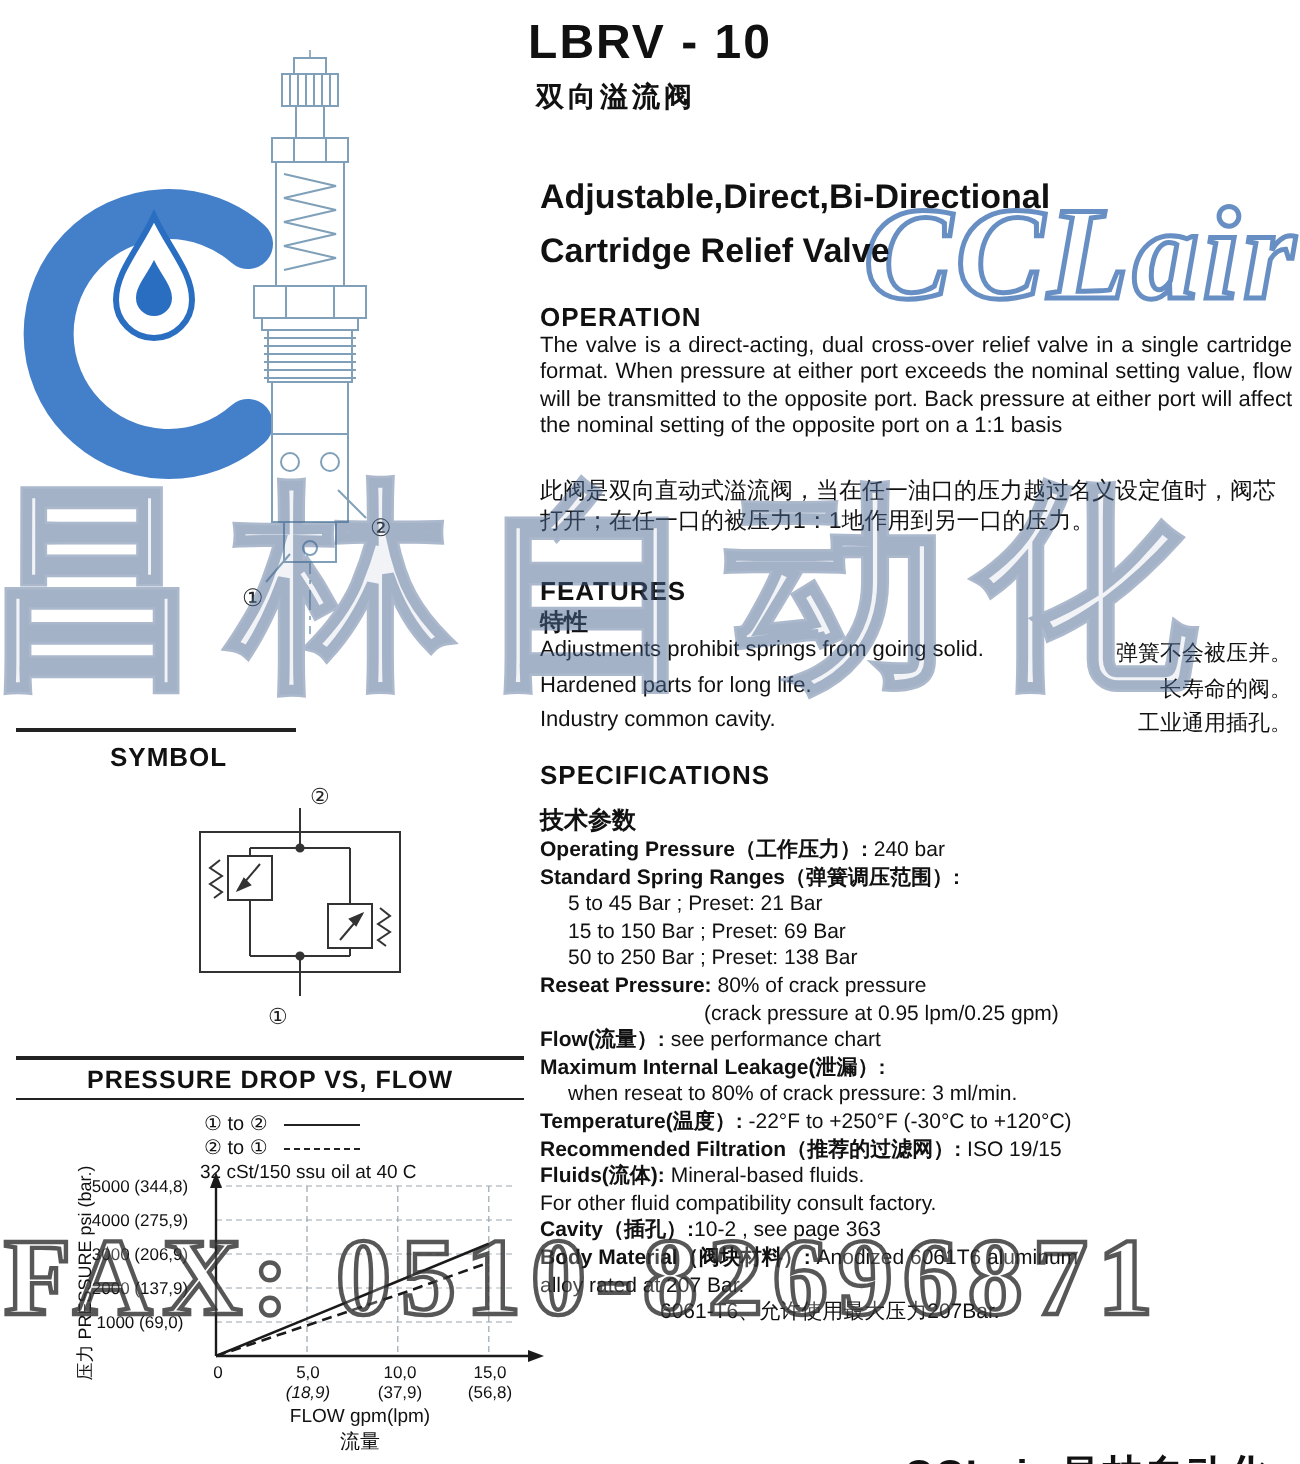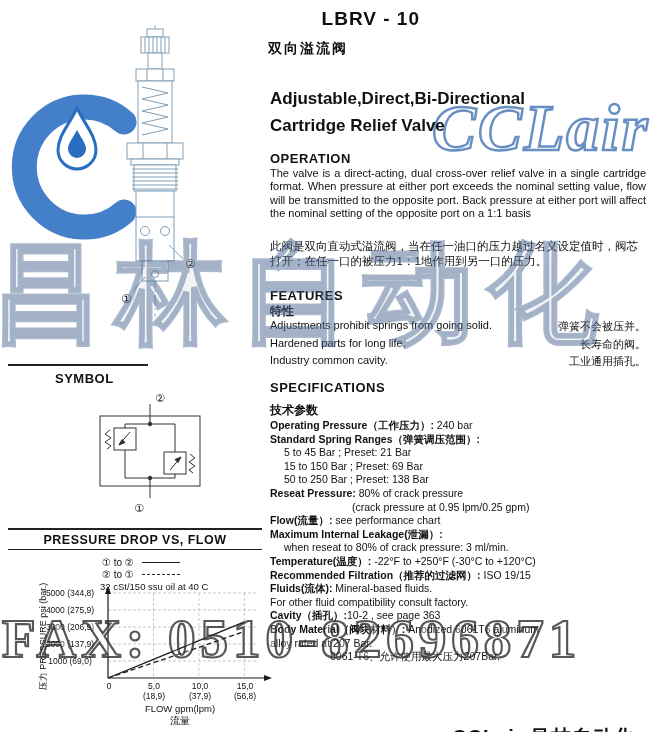--- a/index.html
+++ b/index.html
@@ -3,21 +3,21 @@
 <meta charset="utf-8">
 <style>
   * { margin:0; padding:0; box-sizing:border-box; }
   html,body { background:#fff; }
   body { font-family:"Liberation Sans","DejaVu Sans",sans-serif; color:#111; }
   .page { position:relative; width:650px; height:732px; background:#fff; overflow:hidden; }
   .abs { position:absolute; }
   .c { z-index:1; }
 
   
-  .model { left:230px; top:8px; width:190px; text-align:right; font-size:19px; font-weight:bold; letter-spacing:1px; }
+  .model { left:230px; top:8px; width:190px; text-align:center; font-size:24px; font-weight:bold; letter-spacing:1px; }
   .subtitle-cn { left:268px; top:40px; font-size:14px; font-weight:bold; letter-spacing:2px; }
 
   
   .valve-drawing { left:95px; top:25px; }
 
   
   .prod-title1 { left:270px; top:89px; font-size:17px; font-weight:bold; }
   .prod-title2 { left:270px; top:116px; font-size:17px; font-weight:bold; }
   .sec-head { font-size:13px; font-weight:bold; letter-spacing:0.5px; }
   .op-head { left:270px; top:151px; }
@@ -259,21 +259,21 @@
     <g id="chart-series">
         <polyline points="4.0,92.0 49.5,73.3 94.9,54.6 140.4,35.9" fill="none" stroke="#1a1a1a" stroke-width="1.3"></polyline>
         <polyline points="4.0,92.0 49.5,76.7 94.9,61.4 140.4,45.3" fill="none" stroke="#1a1a1a" stroke-width="1.3" stroke-dasharray="5 3"></polyline>
       </g>
   </svg>
 
   <div class="abs c xtick" style="left:103px; width:12px;">0</div>
   <div class="abs c xtick" style="left:141px; width:26px;">5,0</div>
   <div class="abs c xtick" style="left:186px; width:28px;">10,0</div>
   <div class="abs c xtick" style="left:231px; width:28px;">15,0</div>
-  <div class="abs c xsub" style="left:137px; width:34px;">(18,9)</div>
+  <div class="abs c xsub" style="left:137px; width:34px;font-style:italic;">(18,9)</div>
   <div class="abs c xsub" style="left:183px; width:34px;">(37,9)</div>
   <div class="abs c xsub" style="left:228px; width:34px;">(56,8)</div>
 
   <div class="abs c xlab">FLOW gpm(lpm)</div>
   <div class="abs c xlab-cn">流量</div>
 
   <div class="abs c footer-brand">CCLair 昌林自动化</div>
 
 </div>
 

